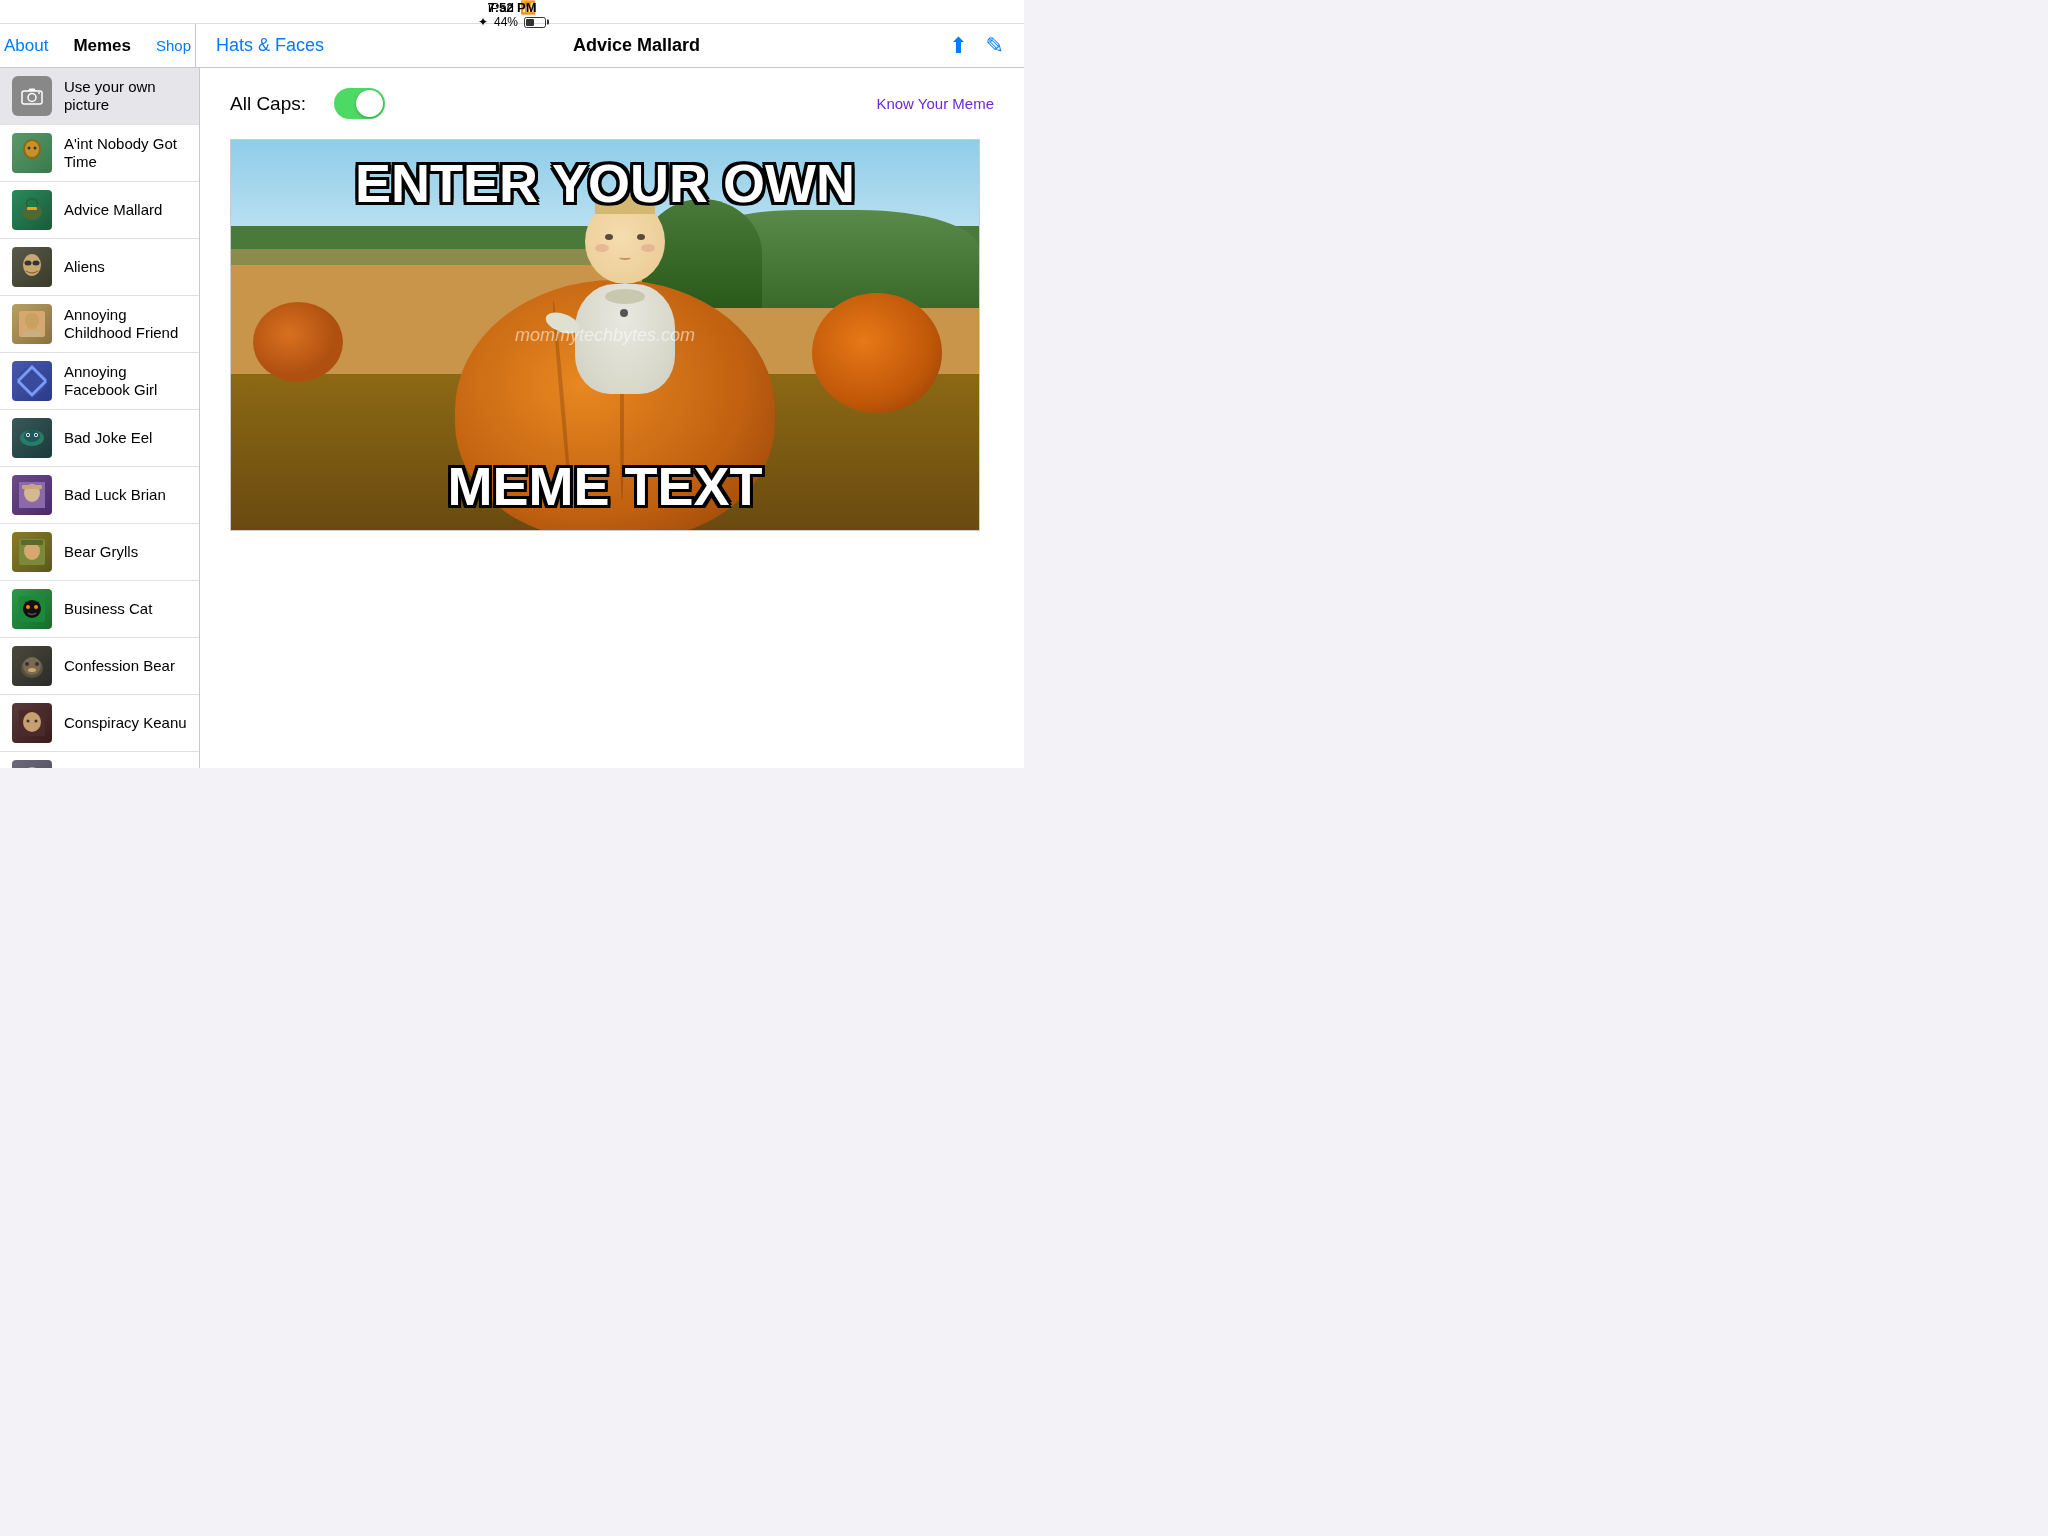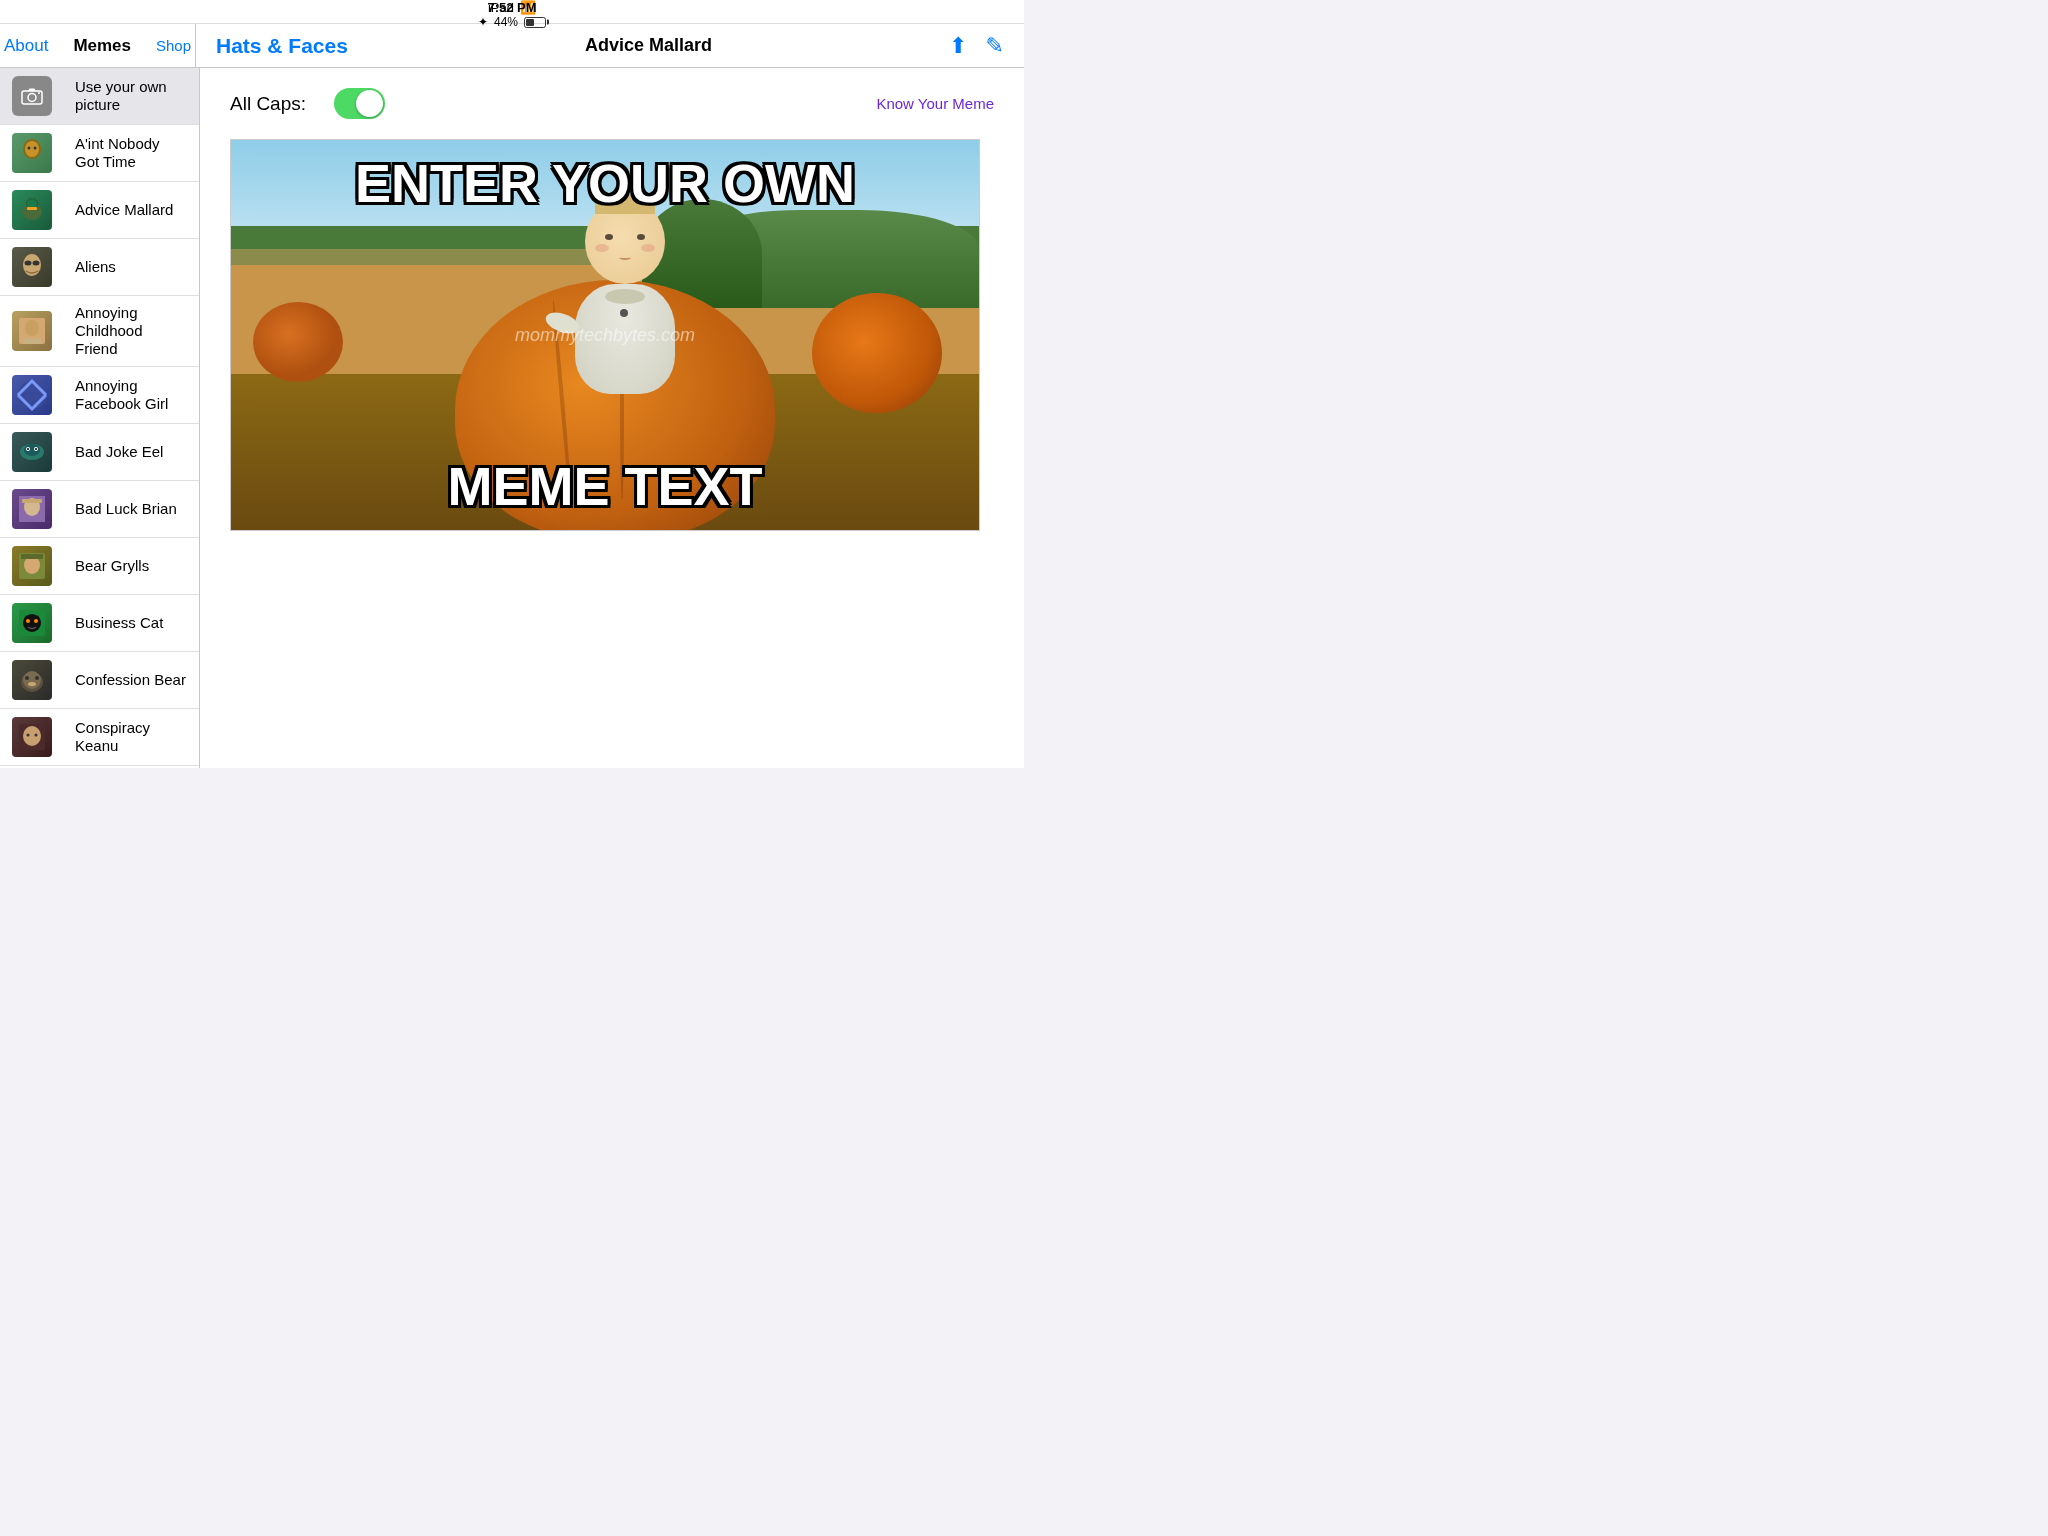--- a/index.html
+++ b/index.html
@@ -49,21 +49,21 @@
     .nav-shop { color: #007aff; font-size: 15px; }
 
     .nav-right {
       flex: 1;
       display: flex;
       align-items: center;
       justify-content: space-between;
       padding: 0 20px;
       height: 100%;
     }
-    .nav-hats { color: #007aff; font-size: 21px; font-weight: 700; }
+    .nav-hats { color: #007aff; font-size: 18px; font-weight: 400; }
     .nav-right-icons { display: flex; gap: 18px; align-items: center; }
     .nav-icon { color: #007aff; font-size: 22px; cursor: pointer; }
 
     
     .main-layout {
       display: flex;
       height: calc(768px - 24px - 44px);
     }
 
     
@@ -75,21 +75,20 @@
       flex-shrink: 0;
     }
     .sidebar-item {
       display: flex;
       align-items: center;
       padding: 8px 12px;
       border-bottom: 1px solid #e0e0e0;
       cursor: pointer;
       background: white;
       min-height: 57px;
-      gap: 11px;
     }
     .sidebar-item.use-own {
       background: #e5e5ea;
     }
     .sidebar-thumb {
       width: 40px;
       height: 40px;
       border-radius: 4px;
       margin-right: 12px;
       flex-shrink: 0;

